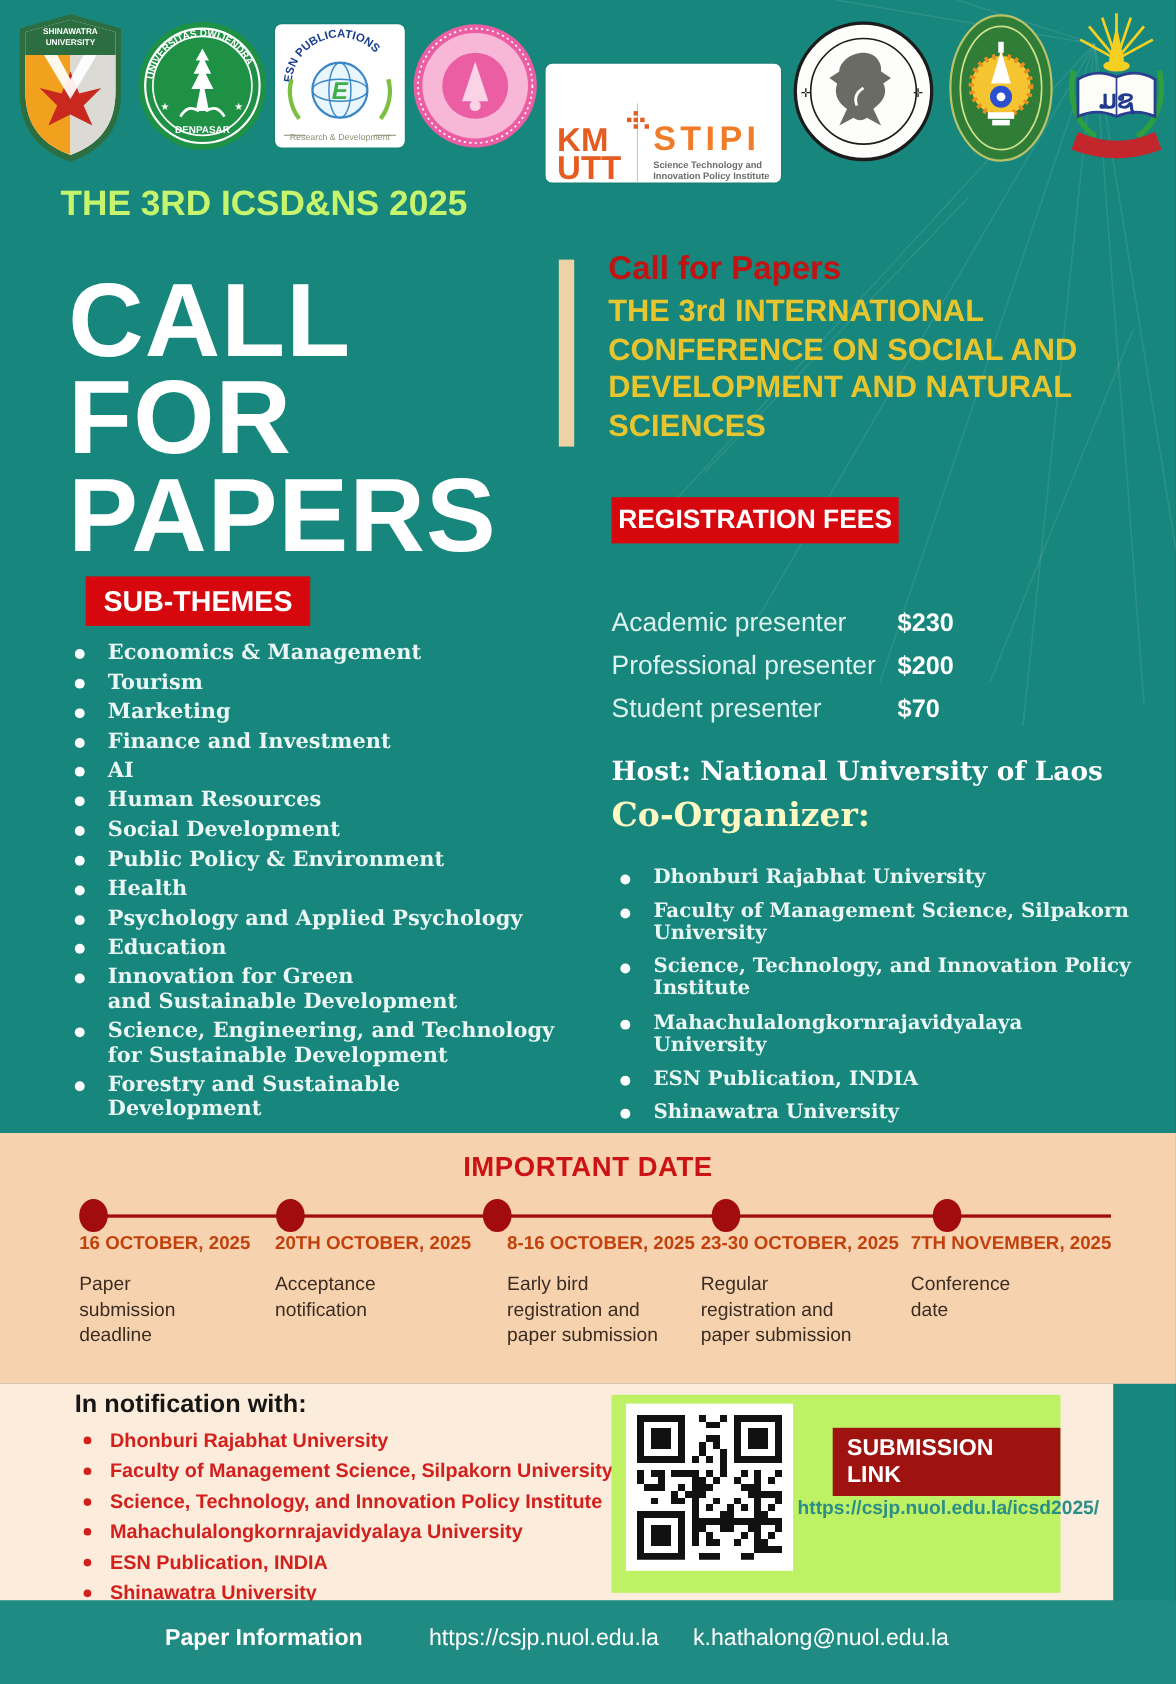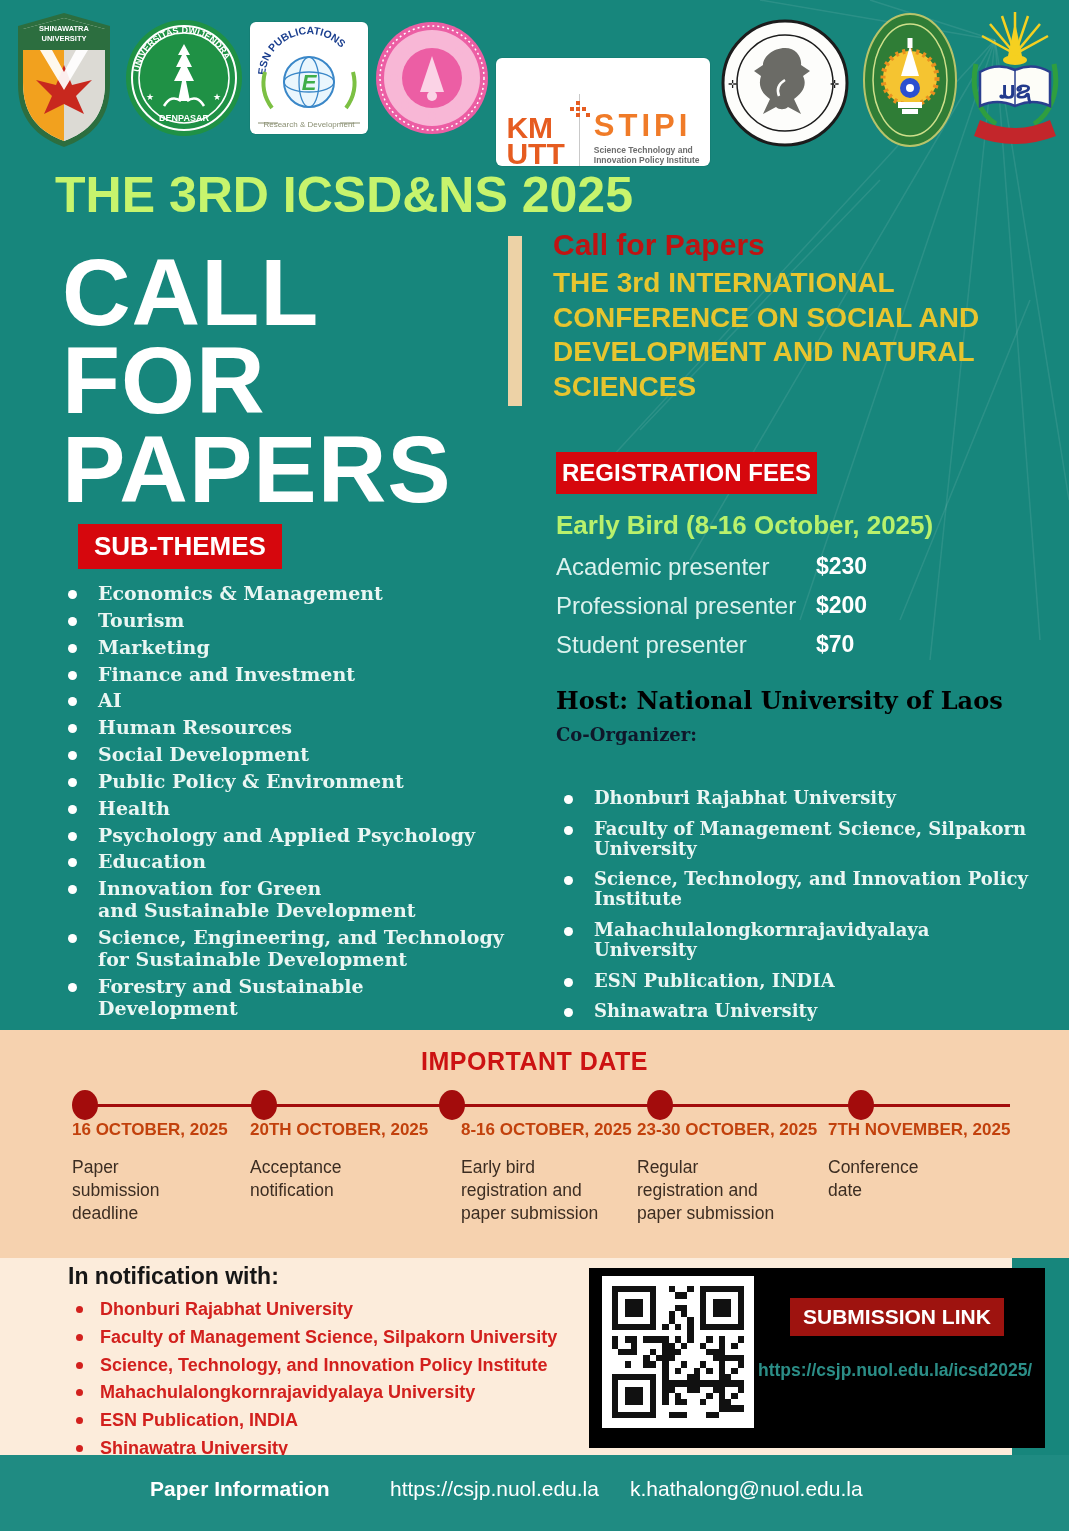--- a/index.html
+++ b/index.html
@@ -18,38 +18,38 @@
   .esn-card{left:250px;top:22px;width:118px;height:112px;}
   .kmutt-card{left:496px;top:26px;width:214px;height:108px;display:flex;align-items:flex-end;justify-content:center;gap:14px;margin-top:32px;}
   .km-block{position:relative;font-weight:bold;color:#e65c20;font-size:30px;line-height:.85;text-align:left;}
   .km-plus{position:absolute;right:-26px;top:-14px;}
   .km-div{width:1px;height:72px;background:#c9c9c9;}
   .stipi-block{text-align:left;}
   .stipi-word{font-size:31px;font-weight:bold;color:#f07b28;letter-spacing:4px;line-height:1;}
   .stipi-sub{font-size:8.5px;color:#6d6d6d;font-weight:bold;margin-top:4px;line-height:1.25;}
 
   
-  .main-title{left:55px;top:166px;font-size:50px;font-weight:bold;color:#c7f46d;letter-spacing:0;}
+  .main-title{left:55px;top:166px;font-size:32px;font-weight:bold;color:#c7f46d;letter-spacing:0;}
   .big-title{left:62px;top:248px;font-size:95px;font-weight:800;color:#ffffff;line-height:.93;letter-spacing:1px;}
   .accent-bar{left:508px;top:236px;width:14px;height:170px;background:#edd2a6;}
   .kicker{left:553px;top:228px;font-size:30px;font-weight:bold;color:#c01312;}
   .intro-heading{left:553px;top:266px;width:470px;font-size:28px;font-weight:bold;color:#e7c52f;line-height:1.24;}
 
   
   .reg-badge{left:556px;top:452px;background:#d6070d;color:#fff;font-size:24px;font-weight:bold;padding:7px 6px;}
   .early-bird{left:556px;top:510px;font-size:26px;font-weight:bold;color:#b9f16c;}
   .fees{left:556px;top:553px;}
   .fee-row{display:flex;margin-bottom:11px;}
   .fee-label{width:260px;font-size:24px;color:#dcf2ee;}
   .fee-price{font-size:23px;font-weight:bold;color:#fff;}
 
   
   .serif{font-family:"DejaVu Serif",serif;font-weight:bold;}
-  .host{left:556px;top:686px;font-size:24px;color:#000000;}
-  .coorg-label{left:556px;top:724px;font-size:18px;color:#0f172a;}
+  .host{left:556px;top:686px;font-size:24px;color:#ffffff;}
+  .coorg-label{left:556px;top:724px;font-size:30px;color:#fef9c3;}
   .blist{list-style:none;margin:0;padding:0;}
   .blist li{position:relative;padding-left:36px;color:#eaf6f3;}
   .blist li::before{content:"";position:absolute;left:6px;top:7px;width:9px;height:9px;border-radius:50%;background:#fff;}
   .coorg-list{left:558px;top:788px;width:480px;}
   .coorg-list li{font-size:18px;margin-bottom:11px;line-height:1.1;}
 
   
   .sub-badge{left:78px;top:524px;background:#d6070d;color:#fff;font-size:26px;font-weight:bold;padding:7px 16px;}
   .sub-list{left:62px;top:583px;width:445px;}
   .sub-list li{font-size:19px;margin-bottom:5px;line-height:1.15;}
@@ -63,21 +63,21 @@
   .ms-date{font-size:17px;font-weight:bold;color:#c2410c;}
   .ms-desc{margin-top:16px;font-size:17.5px;line-height:1.32;}
 
   
   .collab-band{left:0;top:1258px;width:1012px;height:197px;background:#fcecdb;}
   .collab-heading{position:absolute;left:68px;top:5px;font-size:23px;font-weight:bold;color:#161616;}
   .collab-list{position:absolute;left:72px;top:42px;list-style:none;margin:0;padding:0;}
   .collab-list li{position:relative;padding-left:28px;font-size:18px;font-weight:bold;color:#d2201d;margin-bottom:8px;line-height:1.1;}
   .collab-list li::before{content:"";position:absolute;left:4px;top:6px;width:7px;height:7px;border-radius:50%;background:#d2201d;}
 
-  .qr-panel{position:absolute;left:556px;top:10px;width:456px;height:180px;background:#000000;margin-left:33px;}
+  .qr-panel{position:absolute;left:556px;top:10px;width:408px;height:180px;background:#bef264;}
   .qr-box{position:absolute;left:13px;top:8px;width:152px;height:152px;background:#fff;display:flex;align-items:center;justify-content:center;}
   .sub-link-badge{position:absolute;left:201px;top:30px;background:#9e130f;color:#fff;font-size:21px;font-weight:bold;padding:7px 13px;}
   .sub-link-url{position:absolute;left:169px;top:92px;font-size:17.5px;font-weight:bold;color:#2b8e87;}
 
   
   .footer{left:0;top:1455px;width:1069px;height:76px;background:#1f8b82;color:#fff;}
   .footer span{position:absolute;top:22px;font-size:21px;}
   .f-mi{left:150px;font-weight:bold;}
   .f-site{left:390px;}
   .f-email{left:630px;}
@@ -231,21 +231,20 @@
   <div class="abs main-title">THE 3RD ICSD&amp;NS 2025</div>
   <div class="abs big-title pre">CALL
 FOR
 PAPERS</div>
 
   <div class="abs accent-bar"></div>
   <div class="abs kicker">Call for Papers</div>
   <div class="abs intro-heading">THE 3rd INTERNATIONAL CONFERENCE ON SOCIAL AND DEVELOPMENT AND NATURAL SCIENCES</div>
 
   <div class="abs reg-badge">REGISTRATION FEES</div>
-  <div class="abs early-bird">Early Bird (8-16 October, 2025)</div>
   <div class="abs fees">
     <div class="fee-row">
       <span class="fee-label">Academic presenter</span>
       <span class="fee-price">$230</span>
     </div>
     <div class="fee-row">
       <span class="fee-label">Professional presenter</span>
       <span class="fee-price">$200</span>
     </div>
     <div class="fee-row">

